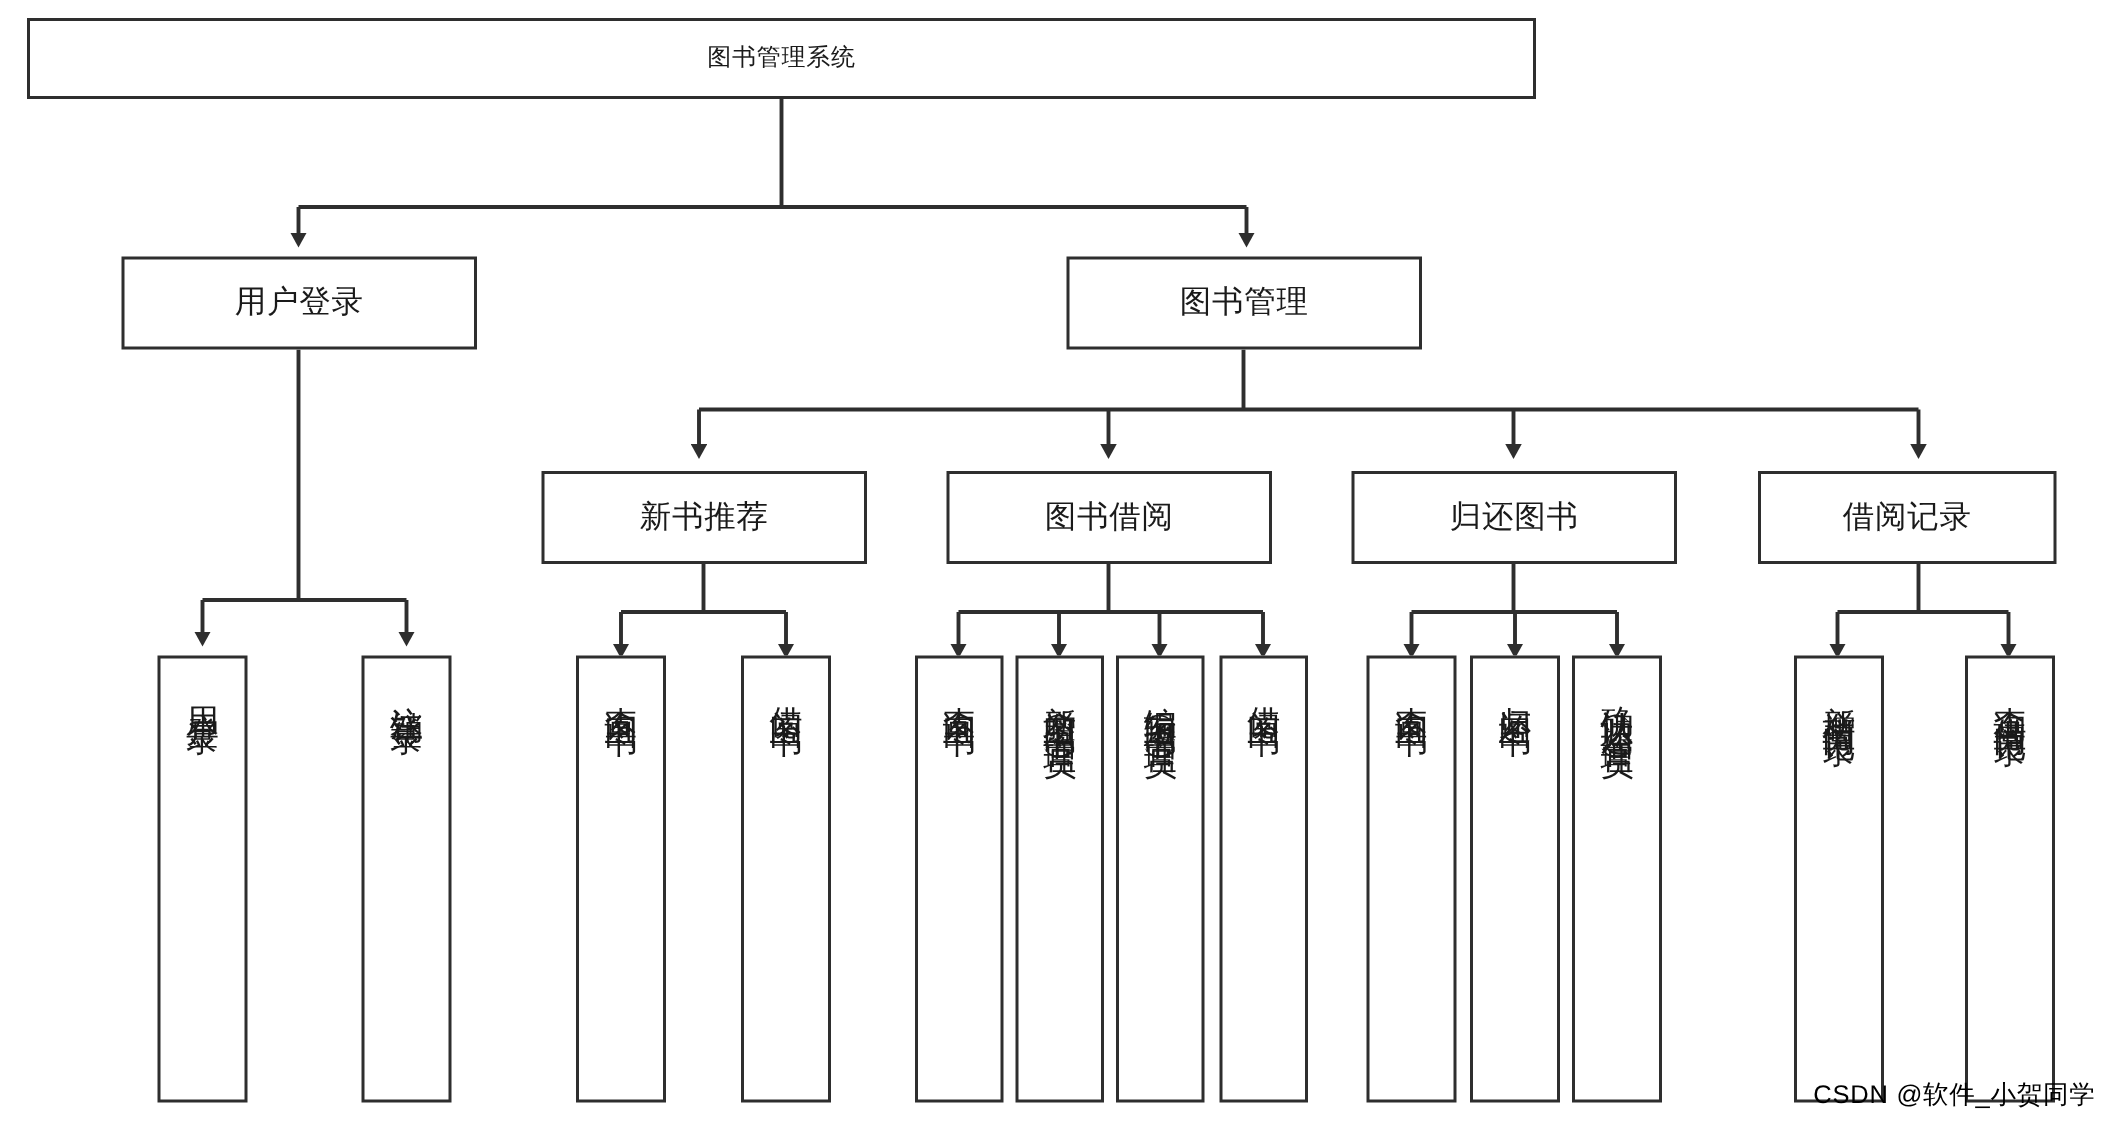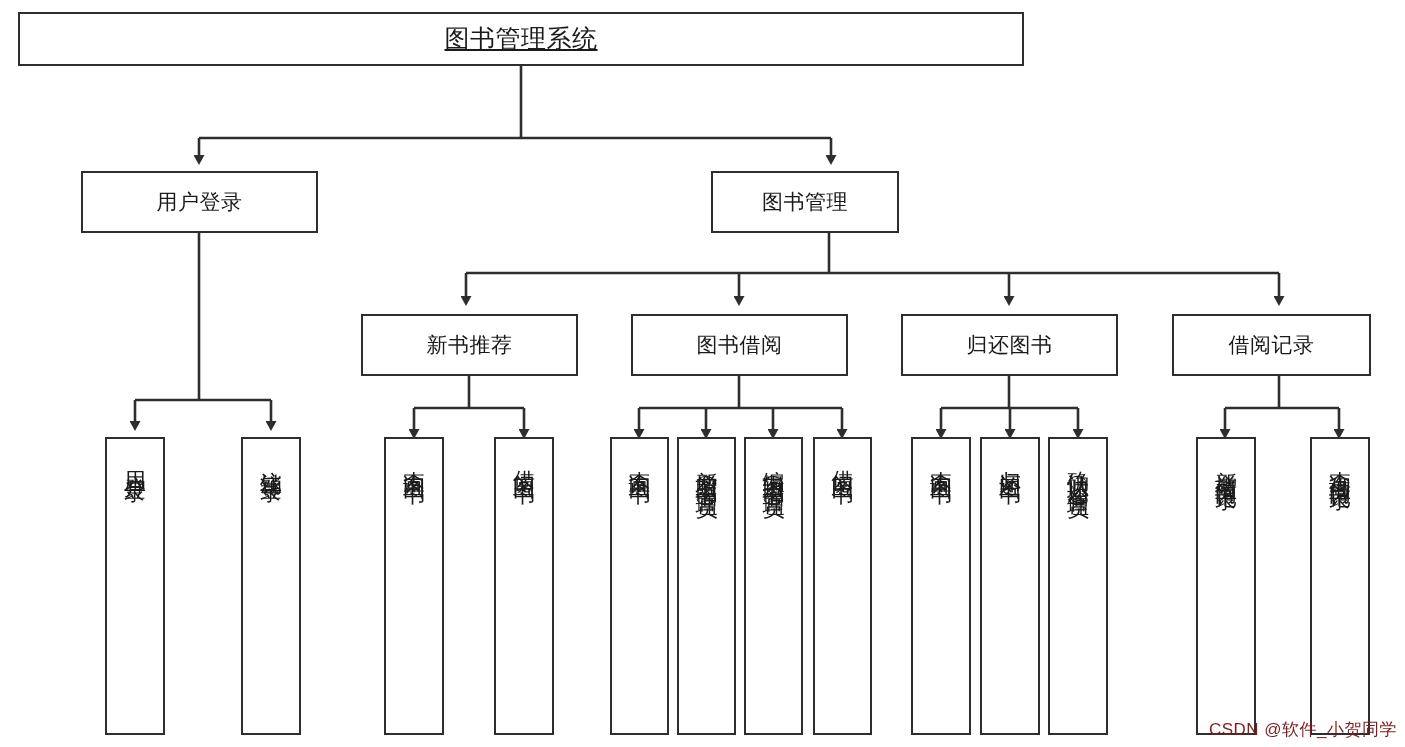--- a/index.html
+++ b/index.html
@@ -41,39 +41,39 @@
     display: block;
     text-align: center;
     line-height: 1.18;
     letter-spacing: 0.5px;
   }
   
   .node.h .label {
     font-size: 21px;
     writing-mode: horizontal-tb;
   }
-  .node.root .label { font-size: 25px; text-decoration: underline; }
+  .node.root .label { font-size: 16px; }
   
   .node.v {
     align-items: flex-start;
     padding-top: 14px;
   }
   .node.v .label {
     writing-mode: vertical-rl;
     text-orientation: upright;
     font-size: 22px;
     line-height: 1.0;
     letter-spacing: 4px;
   }
   .watermark {
     position: absolute;
     right: 8px;
     bottom: 6px;
     font-size: 17px;
-    color: #7f1d1d;
+    color: #000000;
     white-space: nowrap;
     letter-spacing: 0.5px;
   }
 </style>
 </head>
 <body>
 
 <div id="canvas">
 
   <svg class="edges" viewBox="0 0 1405 747" xmlns="http://www.w3.org/2000/svg">
@@ -126,21 +126,21 @@
     </g>
   </svg>
 
   <div class="node h root" style="left:18px; top:12px; width:1006px; height:54px;">
     <span class="label">图书管理系统</span>
   </div>
 
   <div class="node h" style="left:81px; top:171px; width:237px; height:62px;">
     <span class="label">用户登录</span>
   </div>
-  <div class="node h" style="left:711px; top:171px; width:188px; height:62px;">
+  <div class="node h" style="left:711px; top:171px; width:237px; height:62px;">
     <span class="label">图书管理</span>
   </div>
 
   <div class="node h" style="left:631px; top:314px; width:217px; height:62px;">
     <span class="label">图书借阅</span>
   </div>
   <div class="node h" style="left:361px; top:314px; width:217px; height:62px;">
     <span class="label">新书推荐</span>
   </div>
   <div class="node h" style="left:901px; top:314px; width:217px; height:62px;">

